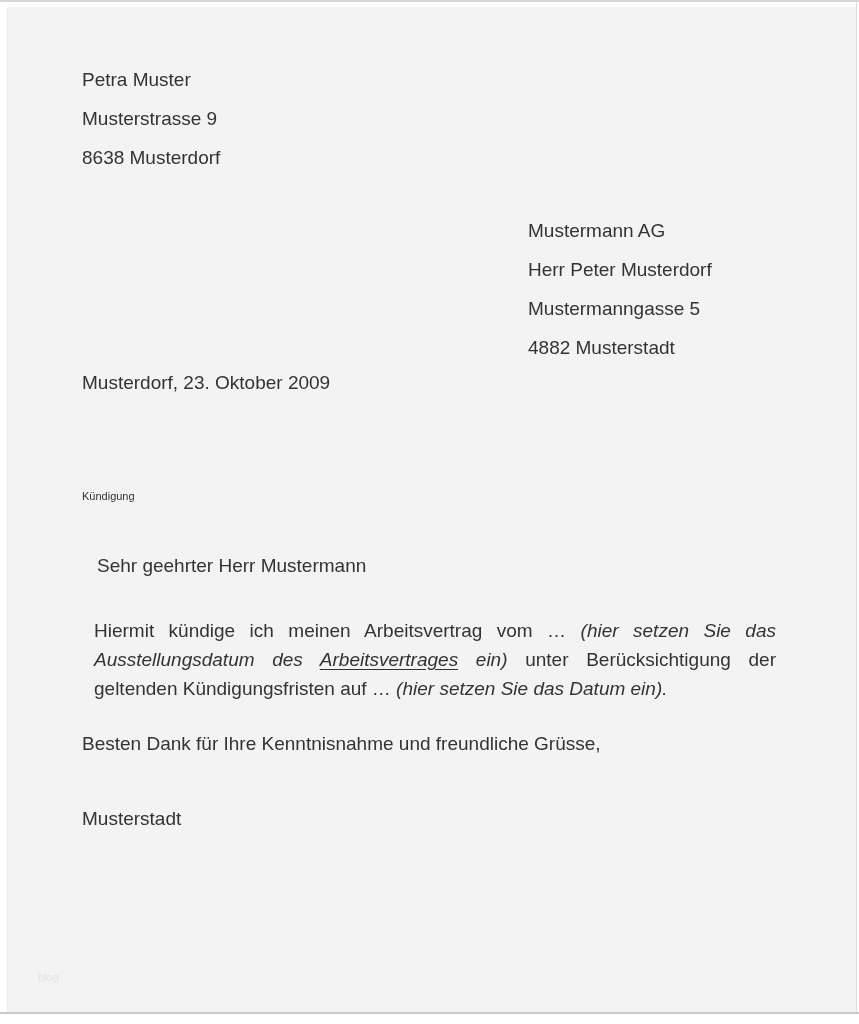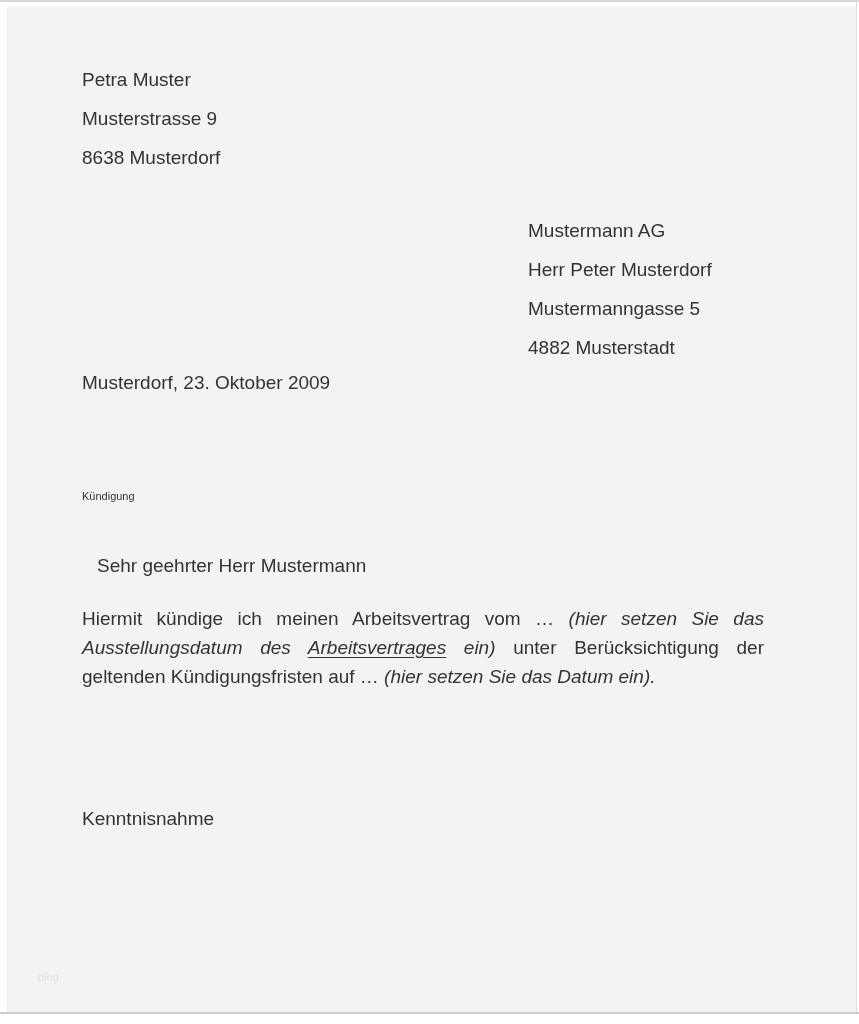--- a/index.html
+++ b/index.html
@@ -61,21 +61,21 @@
   .dateline  { left: 82px; top: 373px; }
   .subject   {
     left: 82px; top: 487px;
     font-weight: normal;
     font-size: 11px;
   }
   .salutation { left: 72px; top: 556px; margin-left: 25px; }
   .body-par {
     left: 82px; top: 604px;
     width: 682px;
-    margin: 0;
+    margin: 12px;
     text-align: justify;
     line-height: 29px;
   }
   .body-par .it { font-style: italic; }
   .body-par .ul { text-decoration: underline; text-underline-offset: 3px; }
   .closing   { left: 82px; top: 734px; }
   .signature { left: 82px; top: 809px; }
   .watermark {
     left: 38px; top: 971px;
     font-size: 11px;
@@ -107,17 +107,18 @@
   </div>
 
   <div class="txt dateline">Musterdorf, 23. Oktober 2009</div>
 
   <div class="txt subject">Kündigung</div>
 
   <div class="txt salutation">Sehr geehrter Herr Mustermann</div>
 
   <p class="txt body-par"><span>Hiermit kündige ich meinen Arbeitsvertrag vom … </span><span class="it">(hier setzen Sie das Ausstellungsdatum des </span><span class="it ul">Arbeitsvertrages</span><span class="it"> ein)</span><span> unter Berücksichtigung der geltenden Kündigungsfristen auf … </span><span class="it">(hier setzen Sie das Datum ein).</span></p>
 
+  <div class="txt closing">Besten Dank für Ihre Kenntnisnahme und freundliche Grüsse,</div>
 
-  <div class="txt signature">Kenntnisnahme</div>
+  <div class="txt signature">Musterstadt</div>
 
   <div class="txt watermark">blog</div>
 </div>
 
 </body></html>

